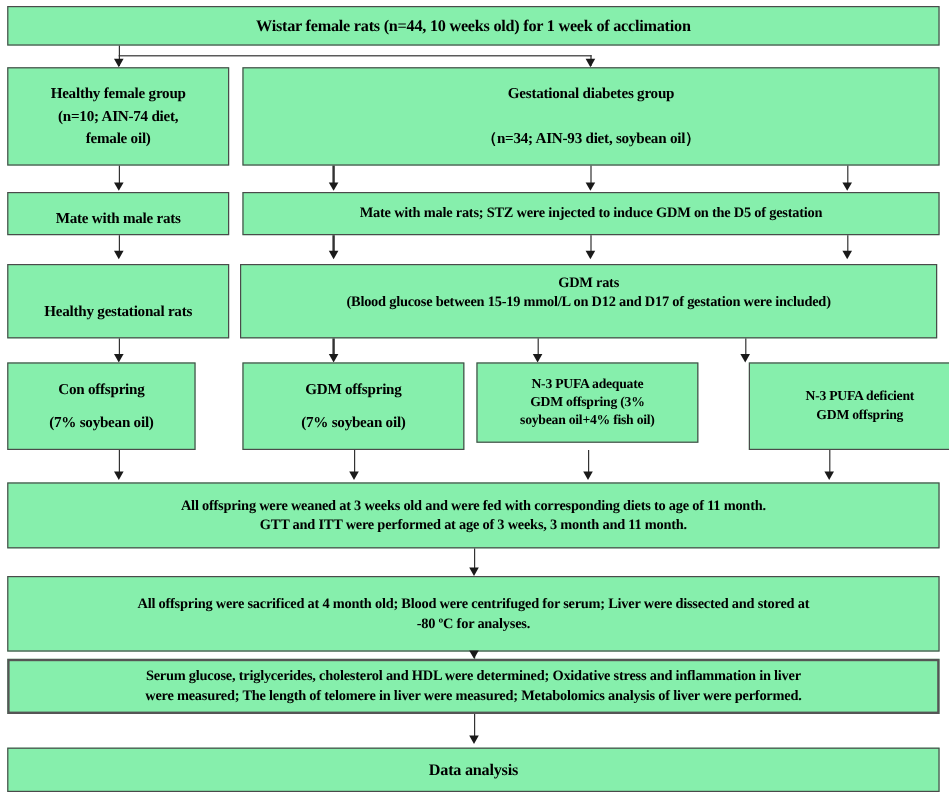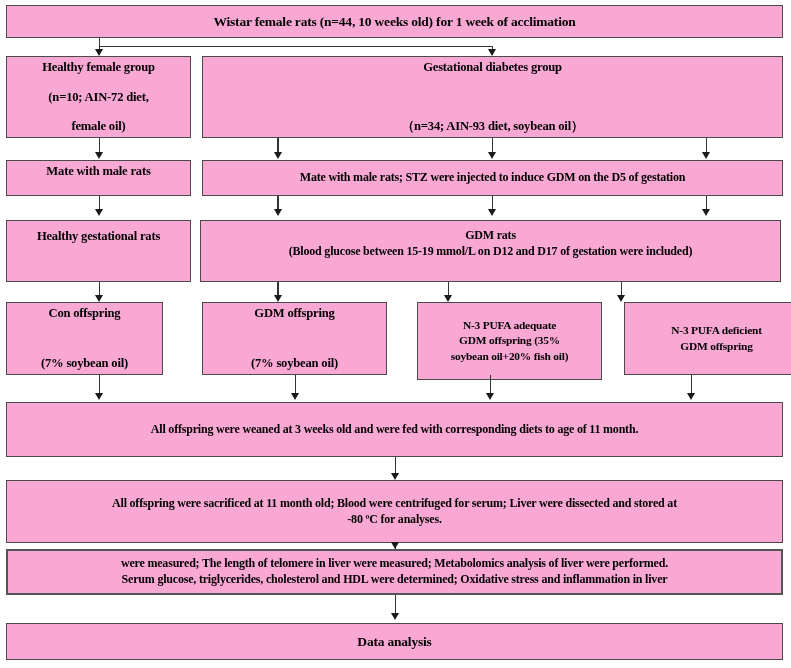--- a/index.html
+++ b/index.html
@@ -16,30 +16,30 @@
     position: relative;
     width: 791px;
     height: 668px;
     background: #ffffff;
     overflow: hidden;
   }
   .node {
     position: absolute;
     box-sizing: border-box;
     border: 1.5px solid #4a4a4a;
-    background: #f9a8d4;
+    background: #86efac;
     display: flex;
     flex-direction: column;
     align-items: center;
     justify-content: center;
     text-align: center;
     font-weight: bold;
     line-height: 1.32;
     letter-spacing: -0.2px;
-    padding: 2px 4px;
+    padding: 13px 4px;
   }
   .node .line {
     display: block;
     width: 100%;
     white-space: nowrap;
   }
   .node.wrapok .line {
     white-space: normal;
   }
   .node .spacer {
@@ -83,21 +83,21 @@
 
   <div class="conn hline" style="left:99px; top:46px; width:394px;"></div>
   <div class="conn vline" style="left:98.5px; top:38px; height:9px;"></div>
   <div class="conn vline" style="left:98.5px; top:46px; height:9px;"></div>
   <div class="arrowhead" style="left:94.7px; top:49px;"></div>
   <div class="conn vline" style="left:491.8px; top:46px; height:9px;"></div>
   <div class="arrowhead" style="left:488px; top:49px;"></div>
 
   <div class="node fs-12" style="left:6px; top:56px; width:185px; height:82px;">
     <span class="line">Healthy female group</span>
-    <span class="line">(n=10; AIN-72 diet,</span>
+    <span class="line">(n=10; AIN-74 diet,</span>
     <span class="line">female oil)</span>
   </div>
 
   <div class="node fs-12" style="left:202px; top:56px; width:581px; height:82px;">
     <span class="line">Gestational diabetes group</span>
     <span class="spacer"></span>
     <span class="line">（n=34; AIN-93 diet, soybean oil）</span>
   </div>
 
   <div class="conn vline" style="left:98.5px; top:138px; height:17px;"></div>
@@ -125,21 +125,21 @@
 
   <div class="conn vline" style="left:277.3px; top:196px; height:16px;"></div>
   <div class="arrowhead" style="left:273.5px; top:209px;"></div>
 
   <div class="conn vline" style="left:491.8px; top:196px; height:16px;"></div>
   <div class="arrowhead" style="left:488px; top:209px;"></div>
 
   <div class="conn vline" style="left:705.5px; top:196px; height:16px;"></div>
   <div class="arrowhead" style="left:701.7px; top:209px;"></div>
 
-  <div class="node fs-12" style="left:6px; top:220px; width:185px; height:62px; justify-content:flex-start; padding-top:7px;">
+  <div class="node fs-12" style="left:6px; top:220px; width:185px; height:62px; justify-content:flex-end; padding-top:7px;">
     <span class="line">Healthy gestational rats</span>
   </div>
 
   <div class="node fs-115" style="left:200px; top:220px; width:581px; height:62px; justify-content:flex-start; padding-top:7px;">
     <span class="line">GDM rats</span>
     <span class="line">(Blood glucose between 15-19 mmol/L on D12 and D17 of  gestation were included)</span>
   </div>
 
   <div class="conn vline" style="left:98.5px; top:282px; height:17px;"></div>
   <div class="arrowhead" style="left:94.7px; top:295px;"></div>
@@ -158,24 +158,24 @@
     <span class="spacer"></span>
     <span class="line">(7% soybean oil)</span>
   </div>
 
   <div class="node fs-12" style="left:202px; top:302px; width:185px; height:73px;">
     <span class="line">GDM offspring</span>
     <span class="spacer"></span>
     <span class="line">(7% soybean oil)</span>
   </div>
 
-  <div class="node fs-11" style="left:417px; top:302px; width:185px; height:78px;">
+  <div class="node fs-11" style="left:397px; top:302px; width:185px; height:67px;">
     <span class="line">N-3 PUFA adequate</span>
-    <span class="line">GDM offspring (35%</span>
-    <span class="line">soybean oil+20% fish oil)</span>
+    <span class="line">GDM offspring (3%</span>
+    <span class="line">soybean oil+4% fish oil)</span>
   </div>
 
   <div class="node fs-11" style="left:624px; top:302px; width:185px; height:73px;">
     <span class="line">N-3 PUFA deficient</span>
     <span class="line">GDM offspring</span>
   </div>
 
   <div class="conn vline" style="left:98.5px; top:375px; height:22px;"></div>
   <div class="arrowhead" style="left:94.7px; top:393px;"></div>
 
@@ -183,36 +183,37 @@
   <div class="arrowhead" style="left:290.7px; top:393px;"></div>
 
   <div class="conn vline" style="left:489.5px; top:375px; height:22px;"></div>
   <div class="arrowhead" style="left:485.7px; top:393px;"></div>
 
   <div class="conn vline" style="left:690.5px; top:375px; height:22px;"></div>
   <div class="arrowhead" style="left:686.7px; top:393px;"></div>
 
   <div class="node fs-115" style="left:6px; top:402px; width:777px; height:55px;">
     <span class="line">All offspring were weaned at 3 weeks old and were fed with corresponding diets to age of 11 month.</span>
+    <span class="line">GTT and ITT were performed at age of 3 weeks, 3 month and 11 month.</span>
   </div>
 
   <div class="conn vline" style="left:394.5px; top:457px; height:20px;"></div>
   <div class="arrowhead" style="left:390.7px; top:473px;"></div>
 
   <div class="node fs-115 wrapok" style="left:6px; top:480px; width:777px; height:63px;">
-    <span class="line" style="white-space:normal;">All offspring were sacrificed at 11 month old; Blood were centrifuged for serum; Liver were dissected and stored at</span>
+    <span class="line" style="white-space:normal;">All offspring were sacrificed at 4 month old; Blood were centrifuged for serum; Liver were dissected and stored at</span>
     <span class="line" style="white-space:nowrap;">-80 ºC for analyses.</span>
   </div>
 
   <div class="conn vline" style="left:394.5px; top:543px; height:6px;"></div>
   <div class="arrowhead" style="left:390.7px; top:542px;"></div>
 
   <div class="node fs-115" style="left:6px; top:549px; width:777px; height:46px; border-width:2px; border-color:#555555;">
+    <span class="line">Serum glucose, triglycerides, cholesterol and HDL were determined; Oxidative stress and inflammation in liver</span>
     <span class="line">were measured; The length of telomere in liver were measured; Metabolomics analysis of liver were performed.</span>
-    <span class="line">Serum glucose, triglycerides, cholesterol and HDL were determined; Oxidative stress and inflammation in liver</span>
   </div>
 
   <div class="conn vline" style="left:394.5px; top:595px; height:22px;"></div>
   <div class="arrowhead" style="left:390.7px; top:613px;"></div>
 
   <div class="node fs-13" style="left:6px; top:623px; width:777px; height:37px;">
     <span class="line">Data analysis</span>
   </div>
 
 </div>

